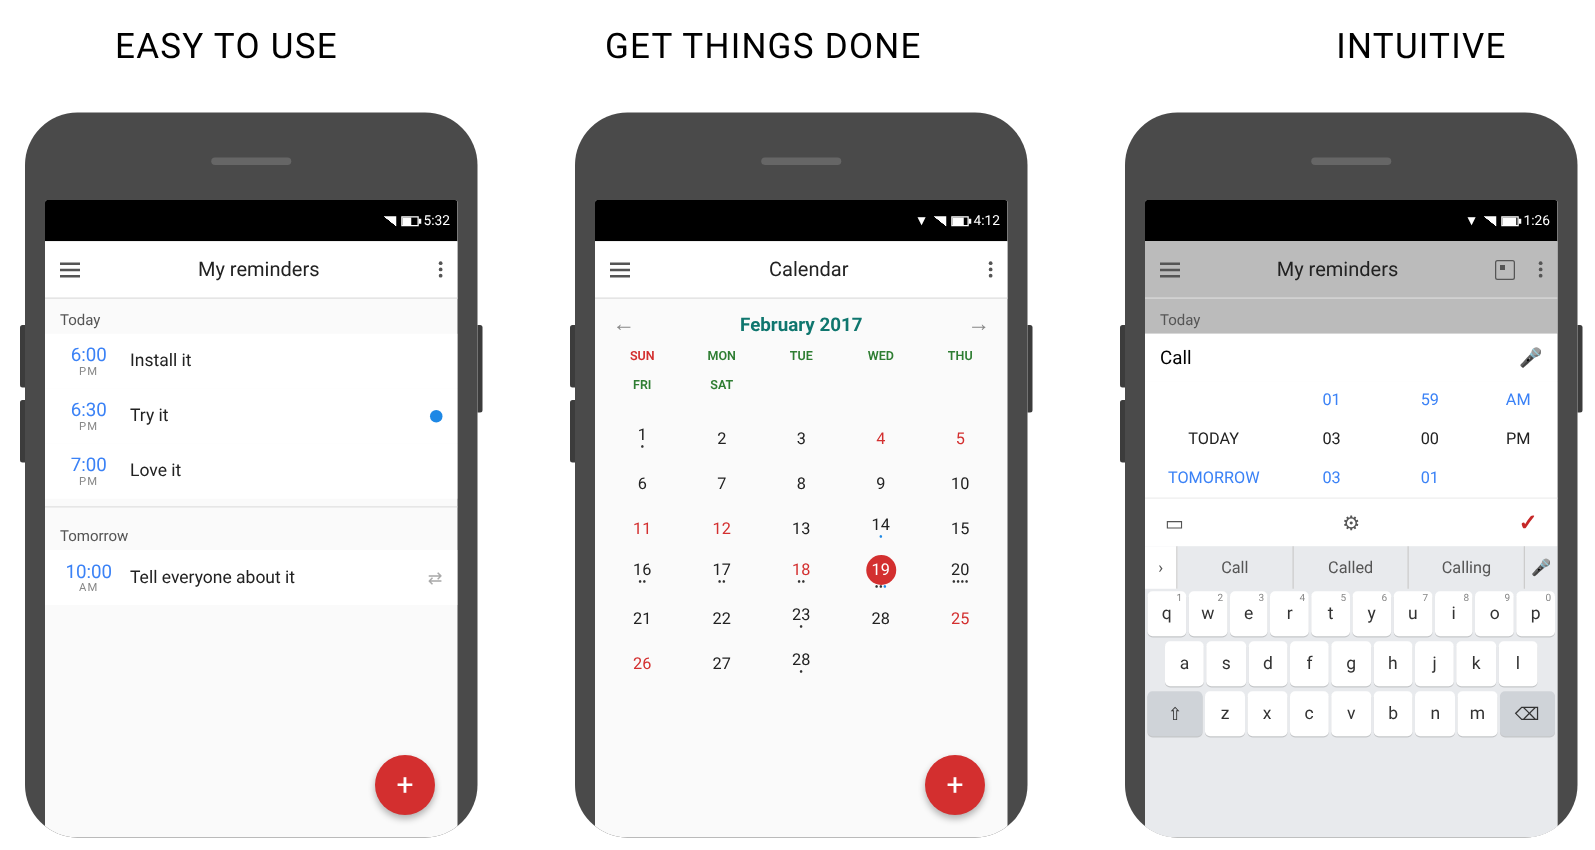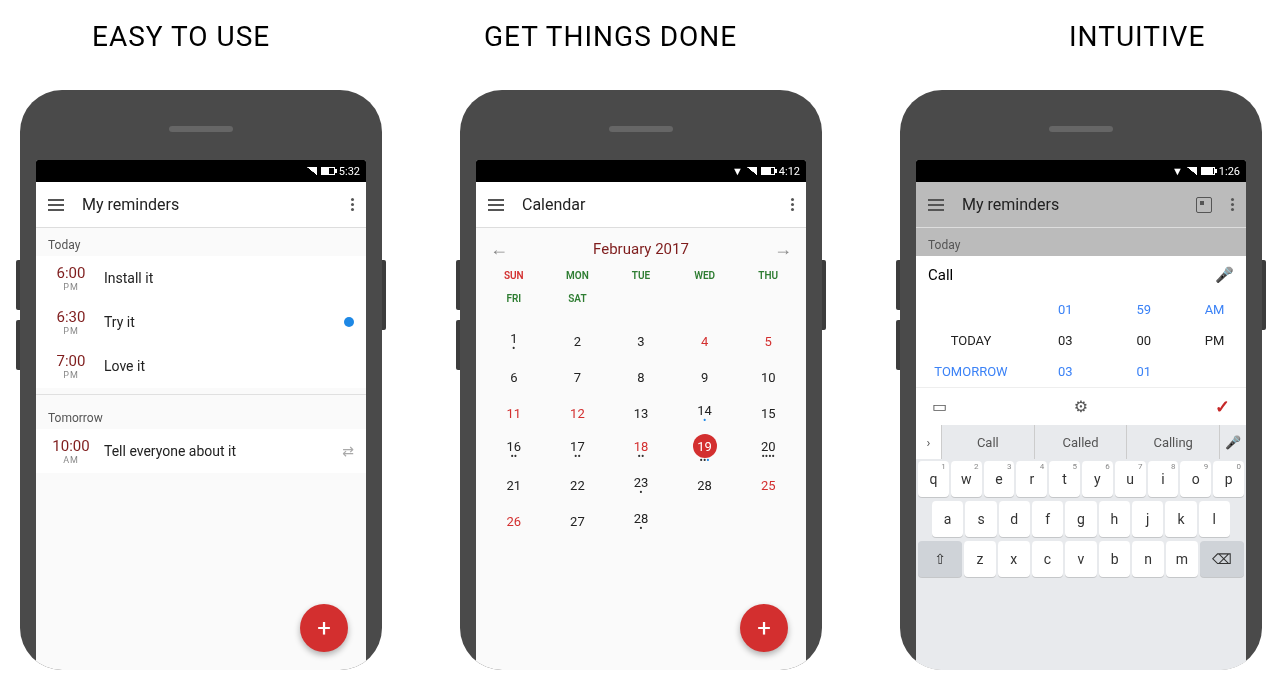--- a/index.html
+++ b/index.html
@@ -63,21 +63,21 @@
     left: 16px;
     right: 16px;
     bottom: 0;
     background: #fafafa;
     border-radius: 2px 2px 0 0;
     overflow: hidden;
     display: flex;
     flex-direction: column;
   }
   .status-bar {
-    height: 22px;
+    height: 33px;
     background: #000;
     color: #fff;
     display: flex;
     align-items: center;
     justify-content: flex-end;
     padding: 0 6px;
     font-size: 11px;
     gap: 4px;
   }
   .status-bar .sig { width:10px; height:8px; background: linear-gradient(to top right, transparent 48%, #fff 50%); }
@@ -86,20 +86,21 @@
   .status-bar .batt-fill { position:absolute; left:0; top:0; bottom:0; background:#fff; }
 
   .app-bar {
     height: 46px;
     background: #fff;
     border-bottom: 1px solid #ddd;
     display: flex;
     align-items: center;
     padding: 0 12px;
     gap: 18px;
+    text-align: center;
   }
   .menu-icon { width:16px; height:12px; display:flex; flex-direction:column; justify-content:space-between; }
   .menu-icon span { height:2px; background:#555; }
   .app-bar .title { font-size: 16px; color:#222; flex:1; }
   .app-bar .more { width:4px; display:flex; flex-direction:column; gap:2px; align-items:center; }
   .app-bar .more span { width:3px; height:3px; background:#555; border-radius:50%; }
   .app-bar .cal-ico { width:16px; height:16px; border:1.5px solid #555; border-radius:2px; position:relative; }
   .app-bar .cal-ico::before { content:""; position:absolute; left:3px; top:3px; width:4px; height:4px; background:#555; }
 
   .section-hdr {
@@ -109,21 +110,21 @@
   }
   .reminder {
     display:flex;
     align-items:center;
     padding: 8px 12px;
     gap: 10px;
     background:#fff;
     position:relative;
   }
   .reminder .time-col { width:46px; text-align:center; }
-  .reminder .time { font-size:15px; color:#7f1d1d; }
+  .reminder .time { font-size:15px; color:#3b82f6; }
   .reminder .ampm { font-size:9px; color:#888; letter-spacing:1px; }
   .reminder .label { font-size:14px; color:#222; flex:1; }
   .reminder .dot { width:10px; height:10px; background:#1E88E5; border-radius:50%; }
   .reminder .repeat { color:#aaa; font-size:14px; }
   .divider { height:1px; background:#e0e0e0; margin: 6px 0; }
 
   .fab {
     position:absolute;
     right:18px;
     bottom:18px;
@@ -135,21 +136,21 @@
     display:flex;
     align-items:center;
     justify-content:center;
     font-size:24px;
     box-shadow:0 3px 6px rgba(0,0,0,0.3);
   }
 
   
   .cal-nav { display:flex; align-items:center; justify-content:space-between; padding:10px 14px 4px; }
   .cal-nav .arrow { color:#888; font-size:18px; }
-  .cal-nav .month { font-size:15px; color:#7f1d1d; }
+  .cal-nav .month { font-size:15px; color:#0f766e;font-weight:bold; }
   .cal-grid { display:grid; grid-template-columns:repeat(5,1fr); text-align:center; padding:0 6px; }
   .cal-grid .dow { font-size:10px; font-weight:600; padding:6px 0; }
   .dow.sun { color:#d32f2f; }
   .dow.sat { color:#2e7d32; }
   .dow.mid { color:#2e7d32; }
   .cal-cell { height:36px; font-size:13px; color:#222; position:relative; display:flex; flex-direction:column; align-items:center; justify-content:center; }
   .cal-cell.red { color:#d32f2f; }
   .cal-cell.sel .num { background:#d32f2f; color:#fff; width:24px; height:24px; border-radius:50%; display:flex; align-items:center; justify-content:center; }
   .cal-cell .dots { font-size:10px; line-height:6px; color:#333; }
   .cal-cell .dots.blue { color:#1E88E5; }

